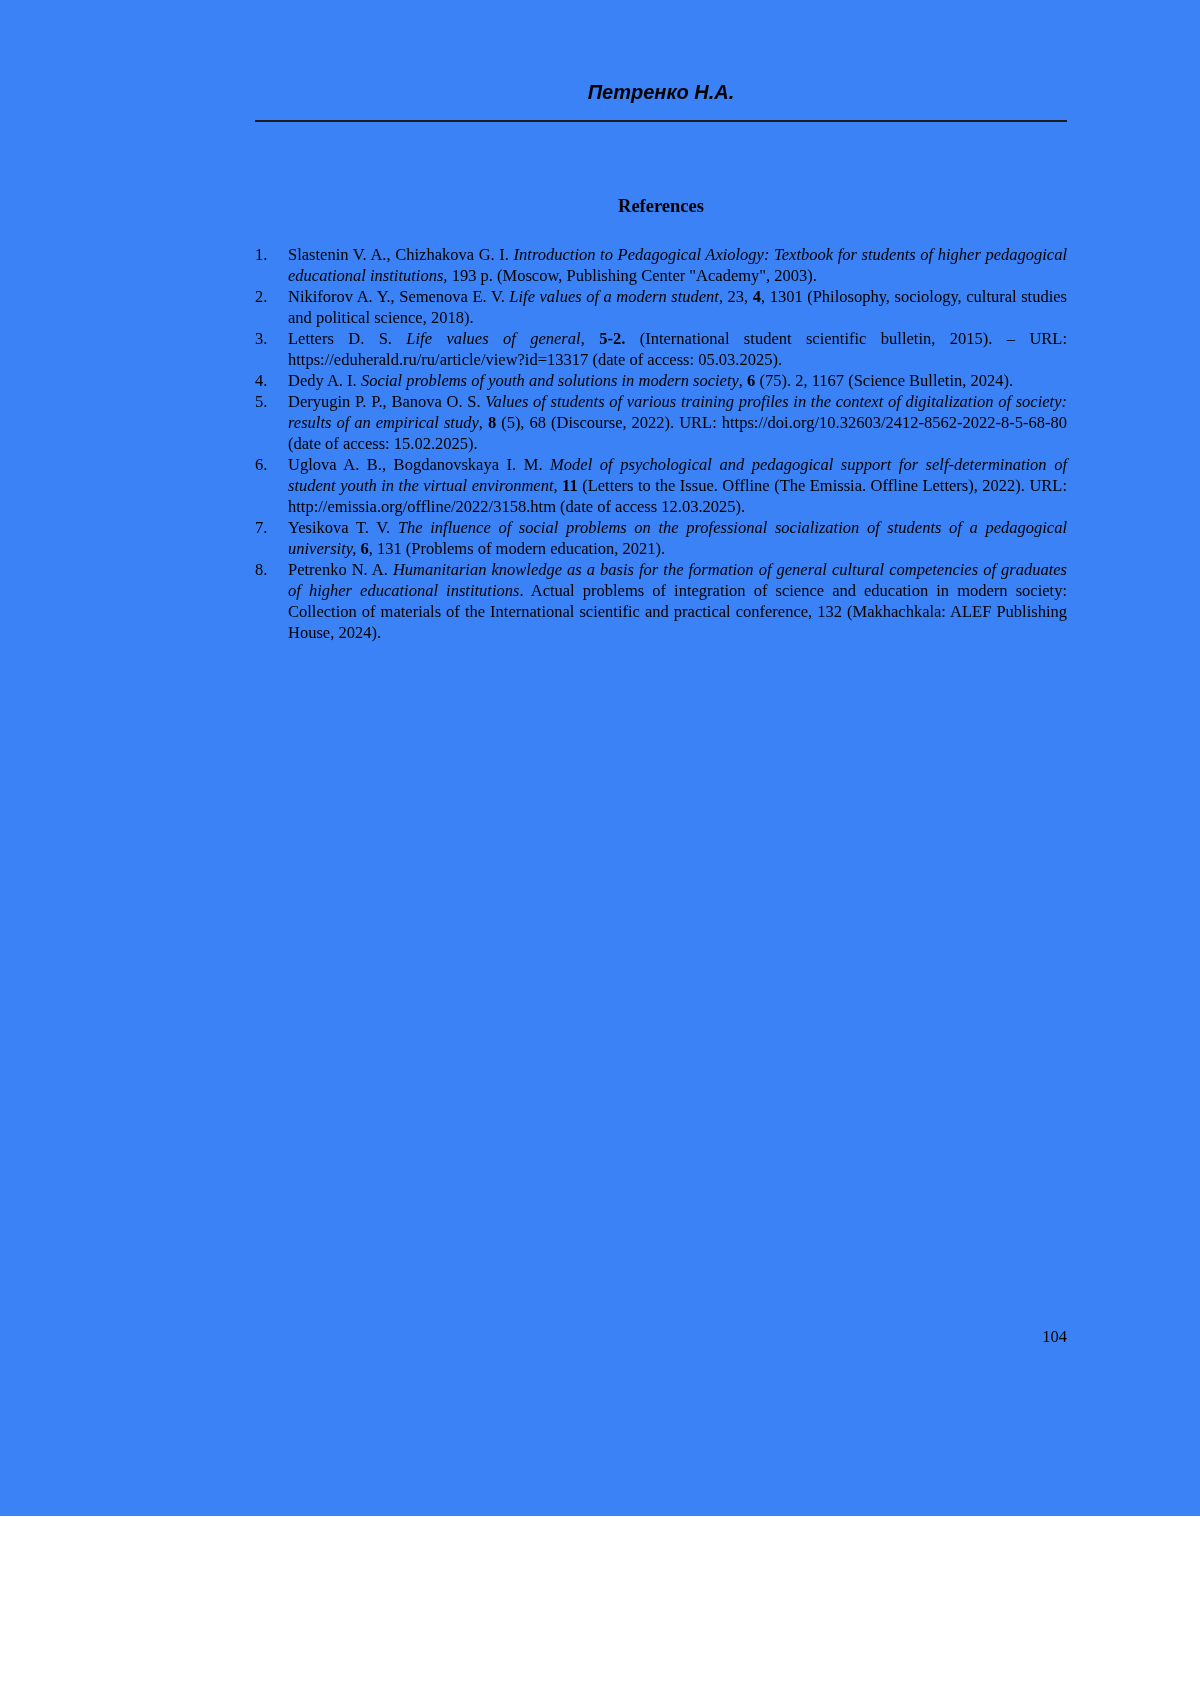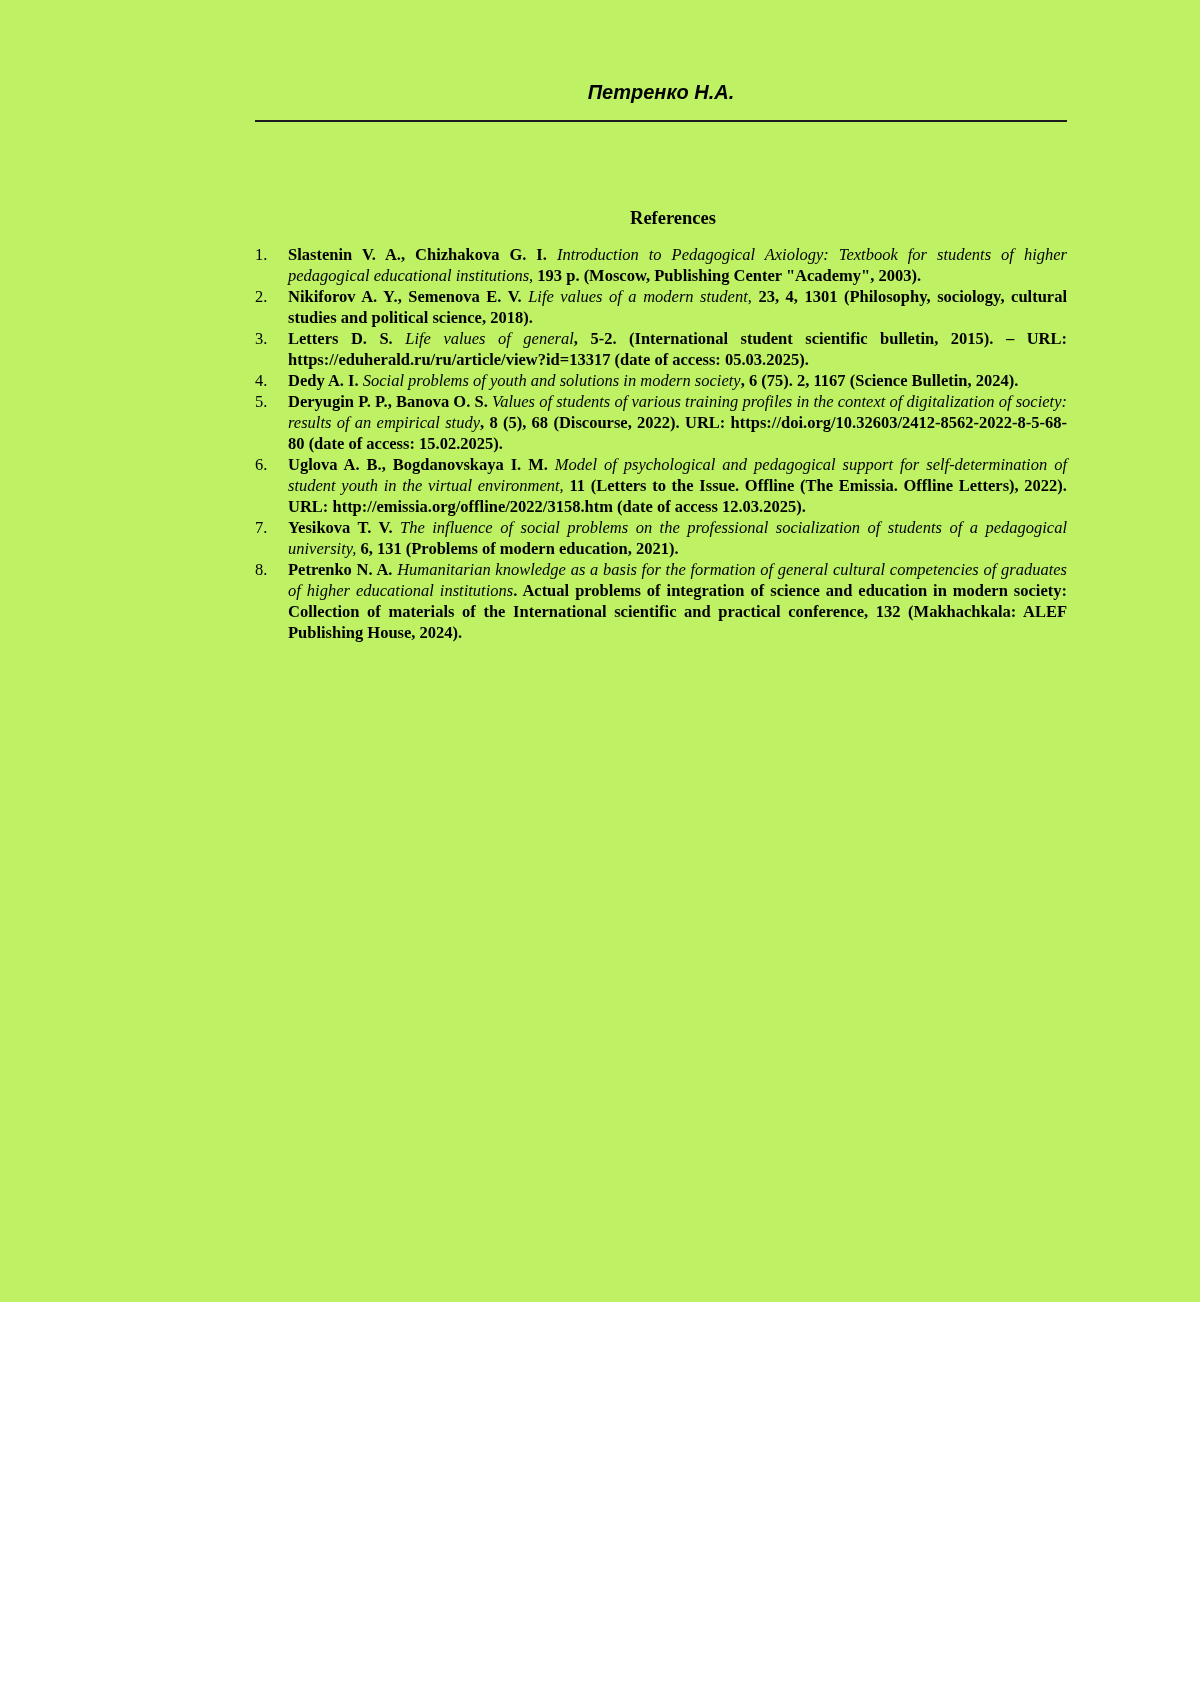--- a/index.html
+++ b/index.html
@@ -4,22 +4,22 @@
 <style>
   html, body {
     margin: 0;
     padding: 0;
     background: #ffffff;
     color: #000000;
   }
   .page {
     position: relative;
     width: 1200px;
-    height: 1302px;
-    background: #bef264;
+    height: 1516px;
+    background: #3b82f6;
     font-family: "Liberation Serif", serif;
     overflow: hidden;
   }
   .running-header-text {
     position: absolute;
     top: 80px;
     left: 255px;
     width: 812px;
     text-align: center;
     font-family: "Liberation Sans", sans-serif;
@@ -34,21 +34,21 @@
     left: 255px;
     width: 812px;
     height: 0;
     border-top: 2px solid #1c1c1c;
   }
   .section-title {
     position: absolute;
     top: 195px;
     left: 255px;
     width: 812px;
-    margin: 12px;
+    margin: 0;
     text-align: center;
     font-size: 18.5px;
     font-weight: bold;
     line-height: 22px;
   }
   .ref-list {
     position: absolute;
     top: 244px;
     left: 255px;
     width: 812px;
@@ -61,21 +61,21 @@
   .ref-item {
     display: flex;
   }
   .ref-num {
     flex: 0 0 33px;
   }
   .ref-text {
     flex: 1;
     text-align: justify;
   }
-  .seg-n { font-style: normal; font-weight: bold; }
+  .seg-n { font-style: normal; font-weight: normal; }
   .seg-i { font-style: italic; }
   .seg-b { font-weight: bold; }
   .page-number {
     position: absolute;
     top: 1326px;
     left: 255px;
     width: 812px;
     text-align: right;
     font-size: 16.5px;
     line-height: 21px;

